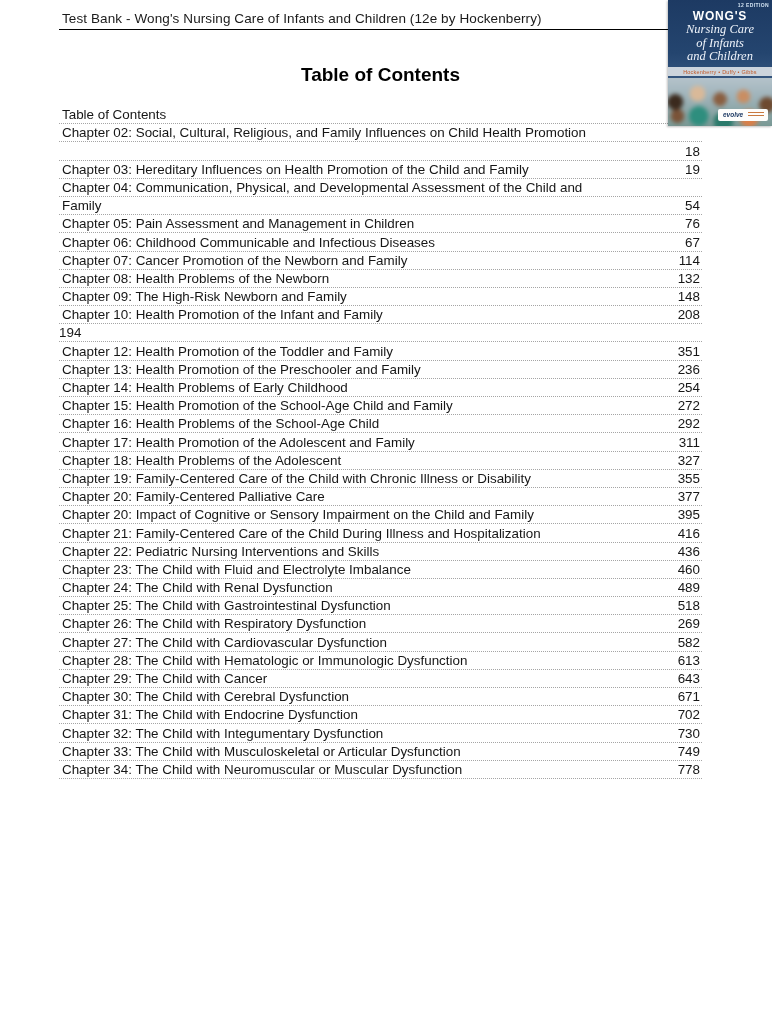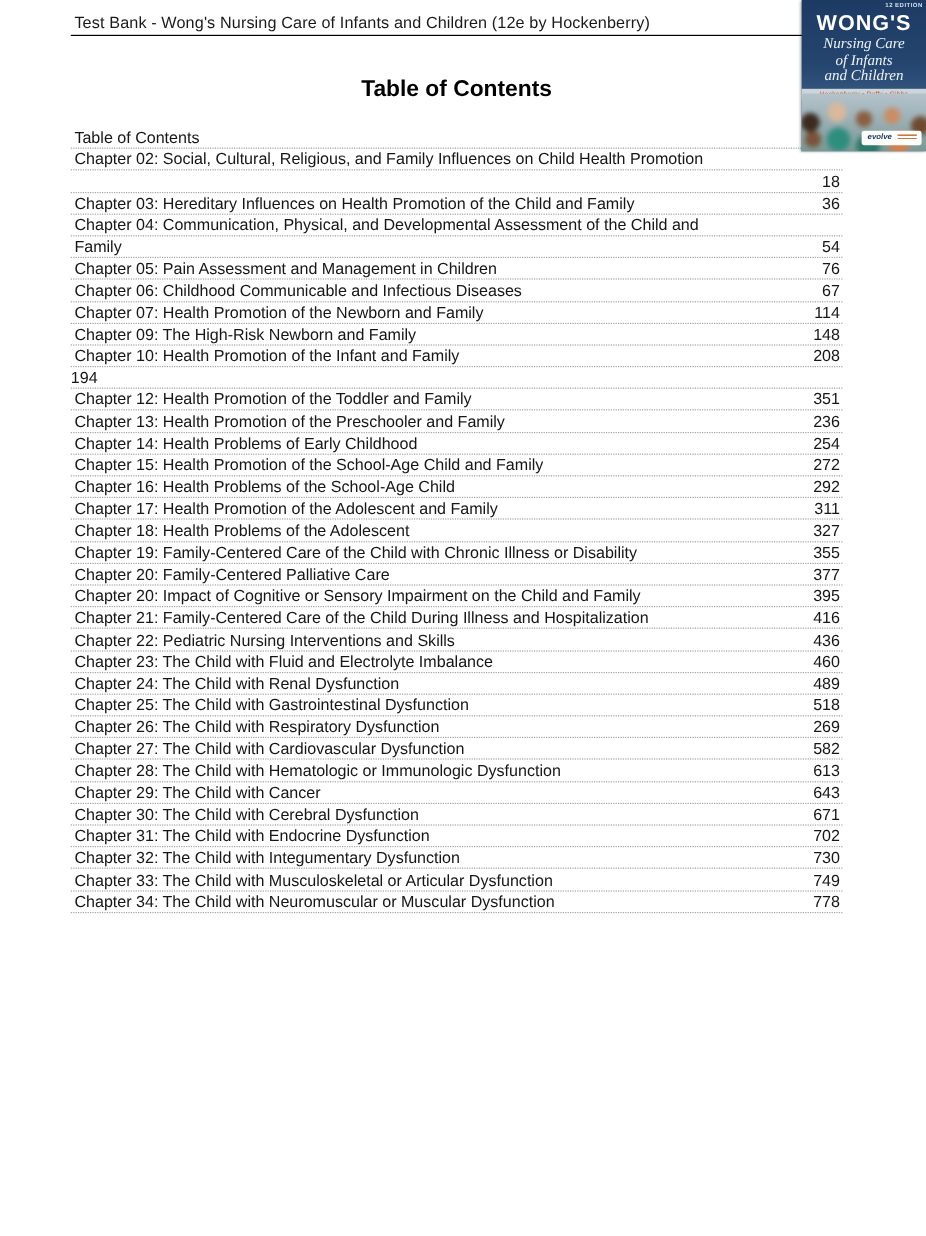--- a/index.html
+++ b/index.html
@@ -17,21 +17,21 @@
   .cover {
     position:absolute; top:0; right:0; width:104px; height:126px; z-index:5;
     background:linear-gradient(180deg,#1d3a63 0%,#24456f 42%,#3c5d85 72%);
     text-align:center; box-shadow:-1px 1px 2px rgba(0,0,0,0.25);
   }
   .edition {
     position:absolute; top:2px; right:3px; font-size:5px; color:#cfe0f0;
     letter-spacing:0.4px; font-weight:bold;
   }
   .brand {
-    margin-top:9px; font-size:18px; font-weight:bold; color:#ffffff;
+    margin-top:9px; font-size:12px; font-weight:bold; color:#ffffff;
     letter-spacing:0.8px;
   }
   .ctitle {
     font-family:"Liberation Serif", serif; color:#eef3fa;
     font-size:12.5px; line-height:13.5px; font-style:italic;
   }
   .authors {
     margin-top:3px; background:#ccd4dc; color:#c05a2a;
     font-size:5.5px; padding:2px 0 1px 0; letter-spacing:0.2px;
   }
@@ -108,41 +108,45 @@
       <div class="row">
     <span class="rl">Chapter 02: Social, Cultural, Religious, and Family Influences on Child Health Promotion</span>
     <span class="rr"></span>
   </div>
       <div class="row">
     <span class="rl"></span>
     <span class="rr">18</span>
   </div>
       <div class="row">
     <span class="rl">Chapter 03: Hereditary Influences on Health Promotion of the Child and Family</span>
-    <span class="rr">36</span>
+    <span class="rr">19</span>
   </div>
       <div class="row">
     <span class="rl">Chapter 04: Communication, Physical, and Developmental Assessment of the Child and</span>
     <span class="rr"></span>
   </div>
       <div class="row">
     <span class="rl">Family</span>
     <span class="rr">54</span>
   </div>
       <div class="row">
     <span class="rl">Chapter 05: Pain Assessment and Management in Children</span>
     <span class="rr">76</span>
   </div>
       <div class="row">
     <span class="rl">Chapter 06: Childhood Communicable and Infectious Diseases</span>
     <span class="rr">67</span>
   </div>
       <div class="row">
-    <span class="rl">Chapter 07: Health Promotion of the Newborn and Family</span>
+    <span class="rl">Chapter 07: Cancer Promotion of the Newborn and Family</span>
     <span class="rr">114</span>
+  </div>
+      <div class="row">
+    <span class="rl">Chapter 08: Health Problems of the Newborn</span>
+    <span class="rr">132</span>
   </div>
       <div class="row">
     <span class="rl">Chapter 09: The High-Risk Newborn and Family</span>
     <span class="rr">148</span>
   </div>
       <div class="row">
     <span class="rl">Chapter 10: Health Promotion of the Infant and Family</span>
     <span class="rr">208</span>
   </div>
       <div class="row">

